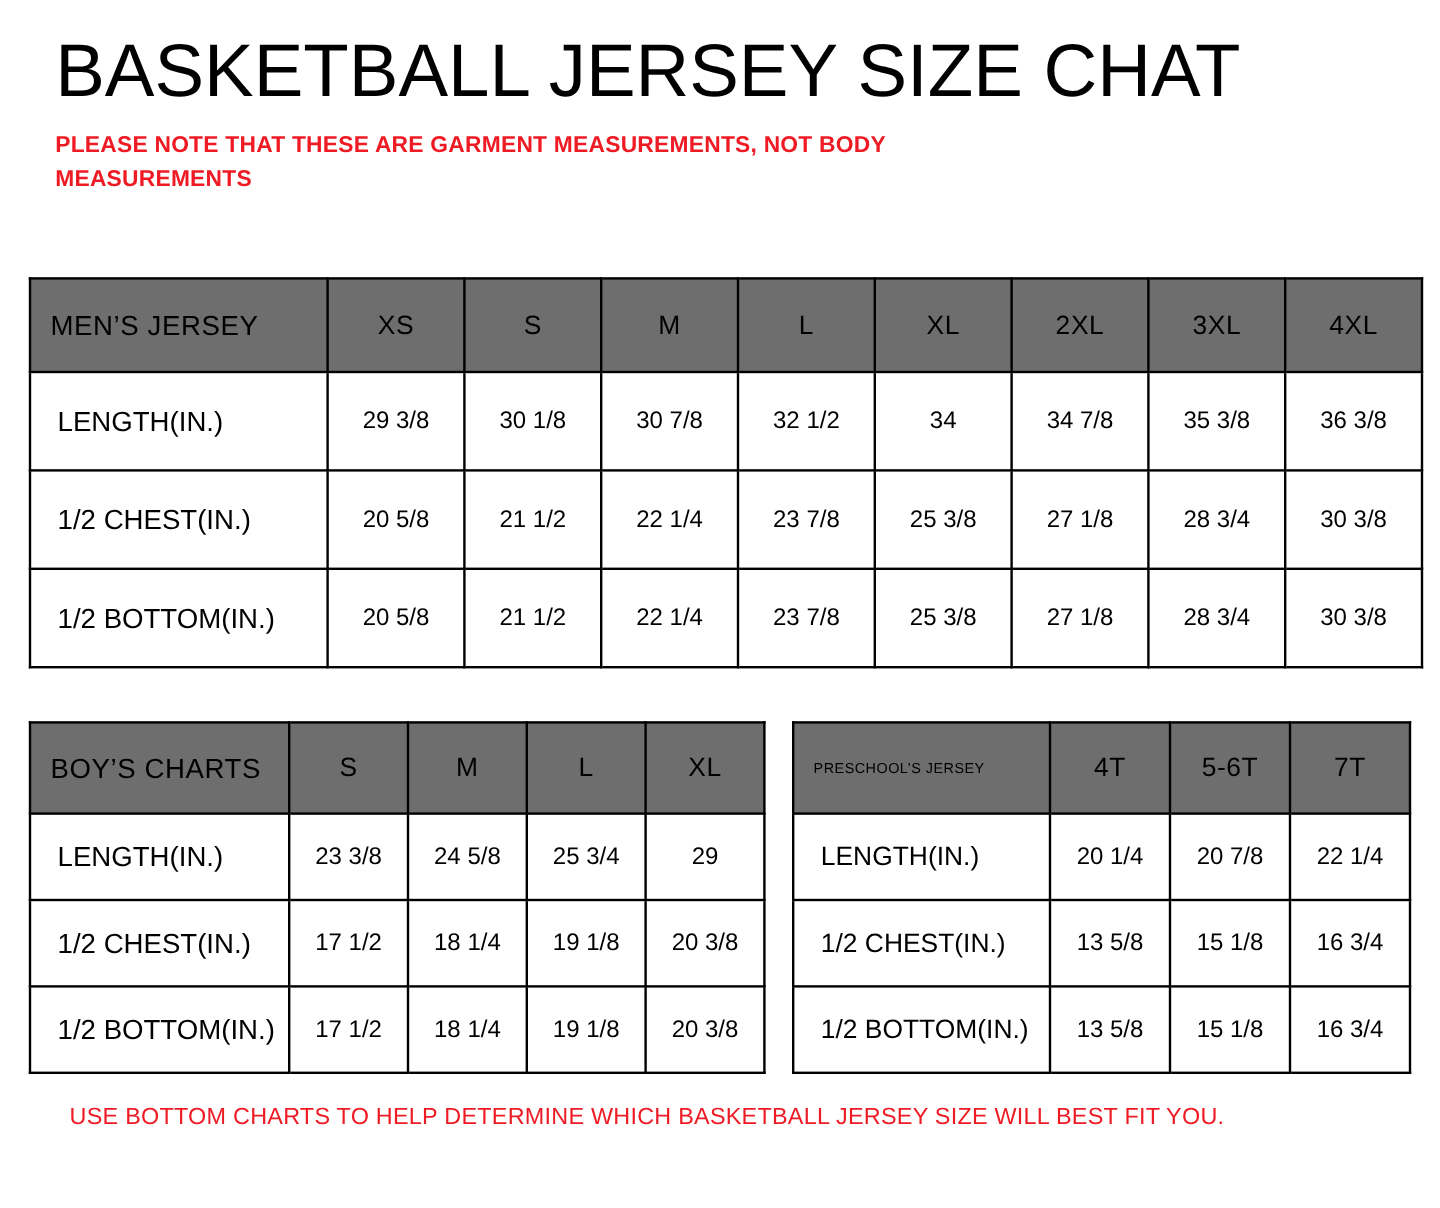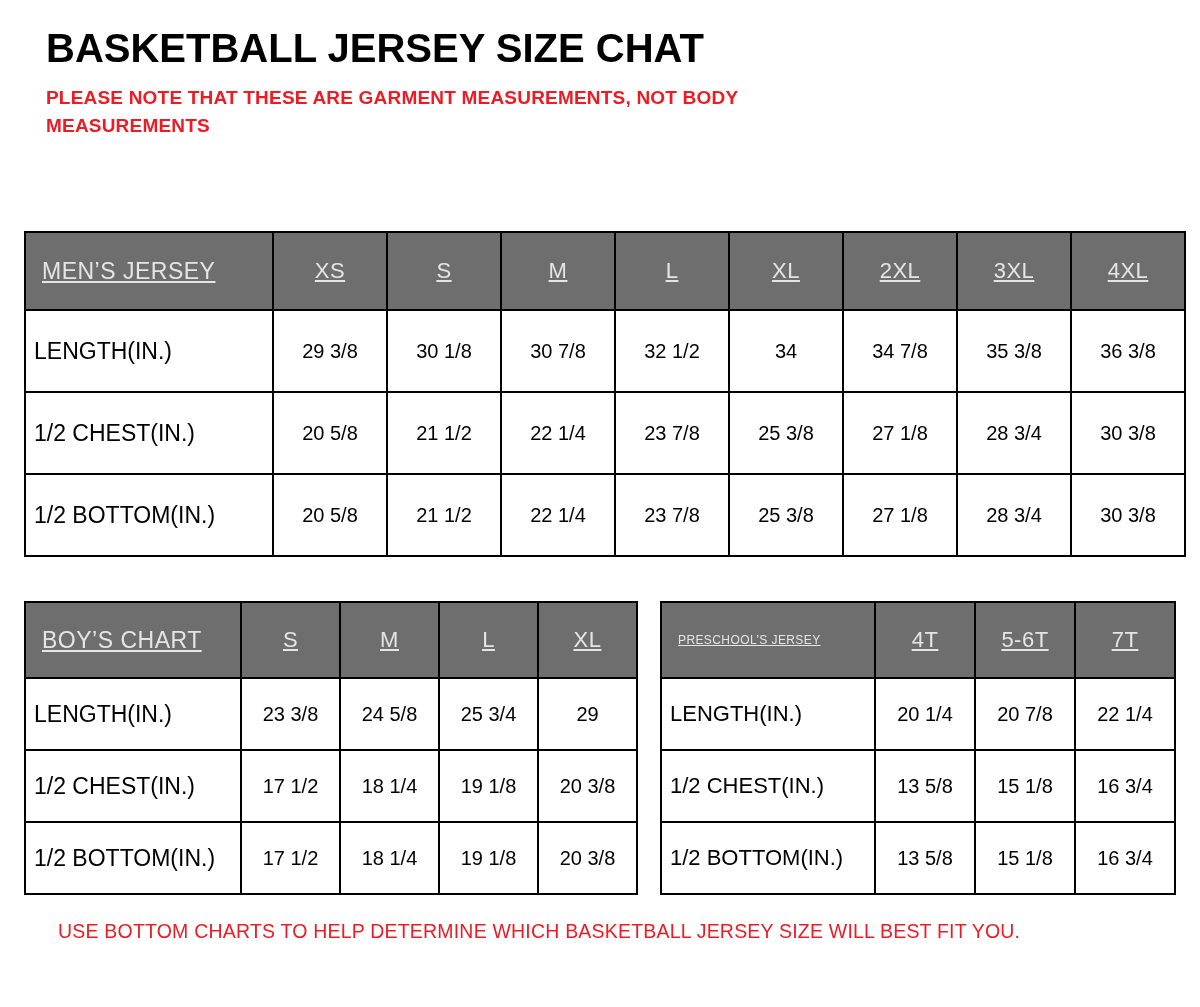--- a/index.html
+++ b/index.html
@@ -15,22 +15,22 @@
     overflow: hidden;
   }
   .page {
     position: relative;
     width: 1200px;
     height: 1007px;
     box-sizing: border-box;
     padding: 0 24px;
   }
   .title {
-    font-size: 40px;
-    font-weight: bold;
+    font-size: 62px;
+    font-weight: normal;
     letter-spacing: 0px;
     margin: 26px 0 0 22px;
     line-height: 1.1;
     white-space: nowrap;
   }
   .note-top {
     color: #ee1b24;
     font-size: 19px;
     font-weight: bold;
     margin: 14px 0 0 22px;
@@ -44,35 +44,34 @@
     table-layout: fixed;
   }
   table td, table th {
     border: 2px solid #000000;
     text-align: center;
     vertical-align: middle;
     font-weight: normal;
   }
   .hdr-cell {
     background: #6e6e6e;
-    color: #e5e5e5;
+    color: #000000;
     font-size: 22px;
     height: 74px;
     letter-spacing: 0.5px;
-    text-decoration: underline;
   }
   .hdr-cell.label {
     font-size: 23px;
     text-align: left;
     padding-left: 16px;
   }
   .row-label {
     font-size: 23px;
     text-align: left;
-    padding-left: 8px;
+    padding-left: 22px;
     white-space: nowrap;
   }
   .val {
     font-size: 20px;
   }
   .data-row td {
     height: 78px;
   }
 
   
@@ -194,21 +193,21 @@
     <table class="boys-table">
       <colgroup>
         <col class="c0">
           <col class="cn">
           <col class="cn">
           <col class="cn">
           <col class="cn">
       </colgroup>
       <tbody id="boys-body">
           <tr>
-            <td class="hdr-cell label">BOY’S CHART</td>
+            <td class="hdr-cell label">BOY’S CHARTS</td>
             <td class="hdr-cell">S</td>
             <td class="hdr-cell">M</td>
             <td class="hdr-cell">L</td>
             <td class="hdr-cell">XL</td>
           </tr>
           <tr class="data-row">
             <td class="row-label">LENGTH(IN.)</td>
             <td class="val">23  3/8</td>
             <td class="val">24  5/8</td>
             <td class="val">25  3/4</td>

